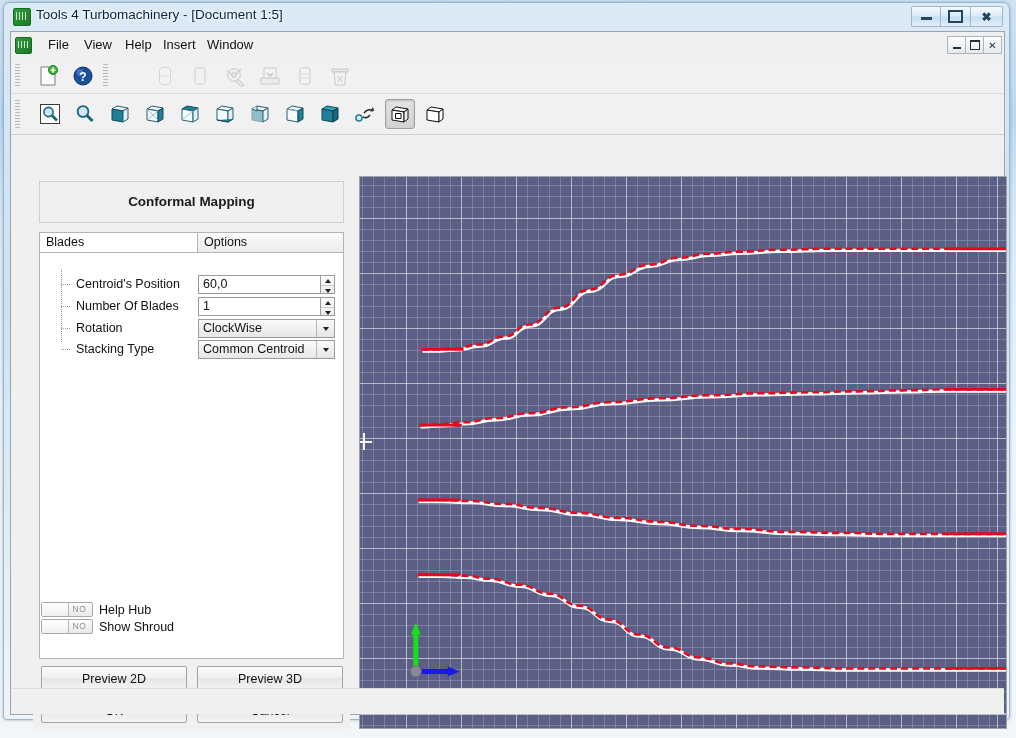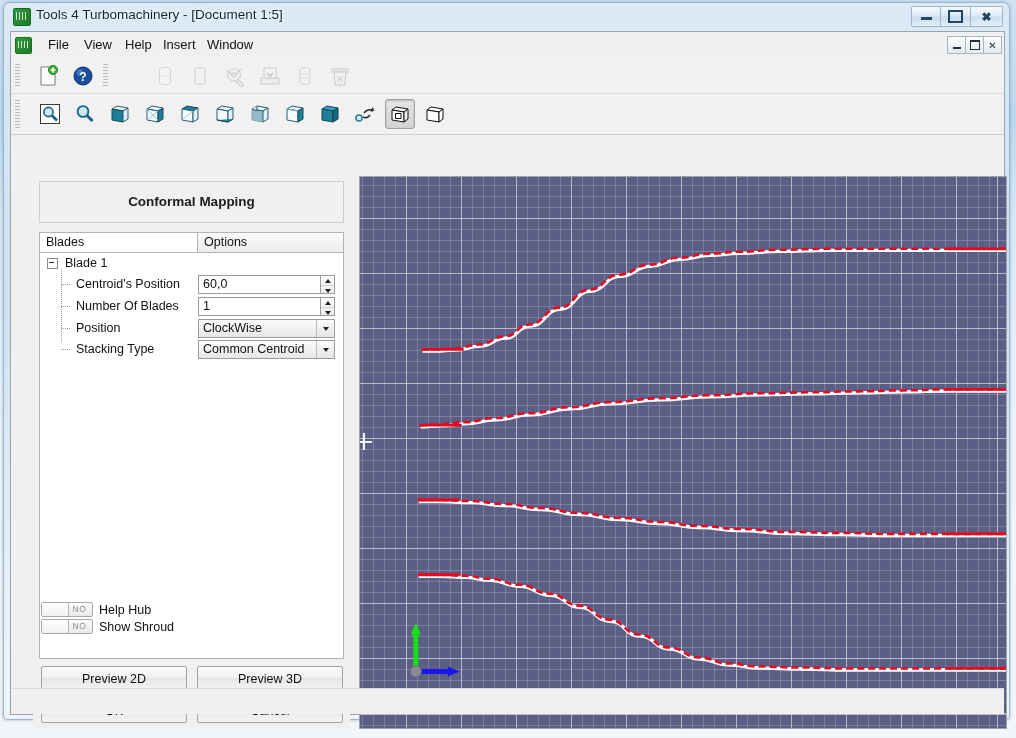--- a/index.html
+++ b/index.html
@@ -366,24 +366,20 @@
           <div id="panel-title">Conformal Mapping</div>
         </div>
 
         <div id="tabstrip">
           <div class="tab active" style="left:0;width:159px">Blades</div>
           <div class="tab" style="left:158px;width:147px">Options</div>
         </div>
 
         <div id="grid">
 
-          <div class="row" style="top:0">
-            <span class="expander"></span>
-            <span class="rowlabel" style="left:25px;top:3px">Blade 1</span>
-          </div>
 
           <div class="treeline-v" style="left:21px;top:16px;height:74px"></div>
 
           <div class="row" style="top:21px">
             <span class="treeline-h" style="left:21px;top:10px;width:10px"></span>
             <span class="rowlabel" style="left:36px;top:3px">Centroid's Position</span>
             <span class="valbox txtval" style="left:158px;top:1px;width:123px">60,0</span>
             <span class="spin" style="left:281px;top:1px">
               <span class="up">
                   <span class="caret u"></span>
@@ -403,21 +399,21 @@
                   <span class="caret u"></span>
                 </span>
               <span class="dn">
                   <span class="caret d"></span>
                 </span>
             </span>
           </div>
 
           <div class="row" style="top:65px">
             <span class="treeline-h" style="left:21px;top:10px;width:10px"></span>
-            <span class="rowlabel" style="left:36px;top:3px">Position</span>
+            <span class="rowlabel" style="left:36px;top:3px">Rotation</span>
             <span class="valbox cmbval" style="left:158px;top:1px;width:137px;position:absolute">
               <span>ClockWise</span>
               <span class="cbarrow">
                   <span class="caret d"></span>
                 </span>
             </span>
           </div>
 
           <div class="row" style="top:86px">
             <span class="treeline-h" style="left:21px;top:10px;width:10px"></span>

